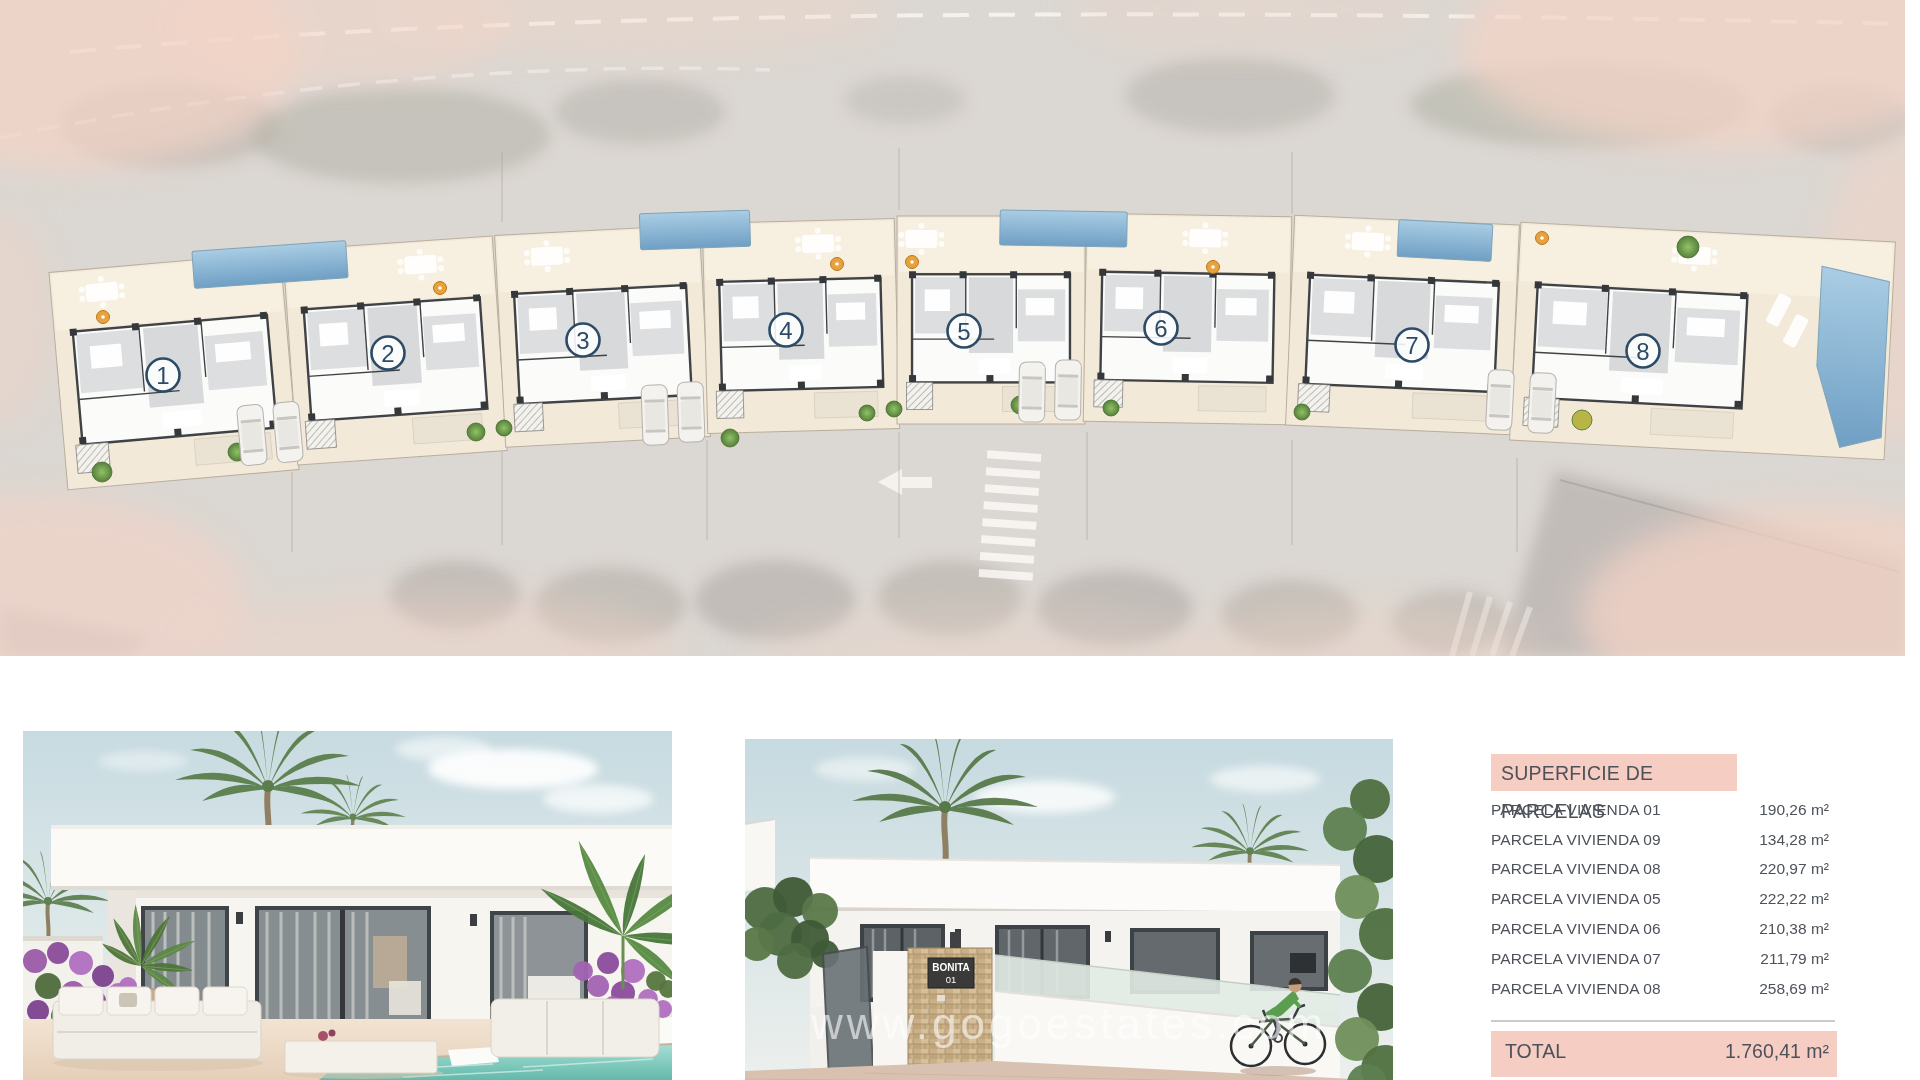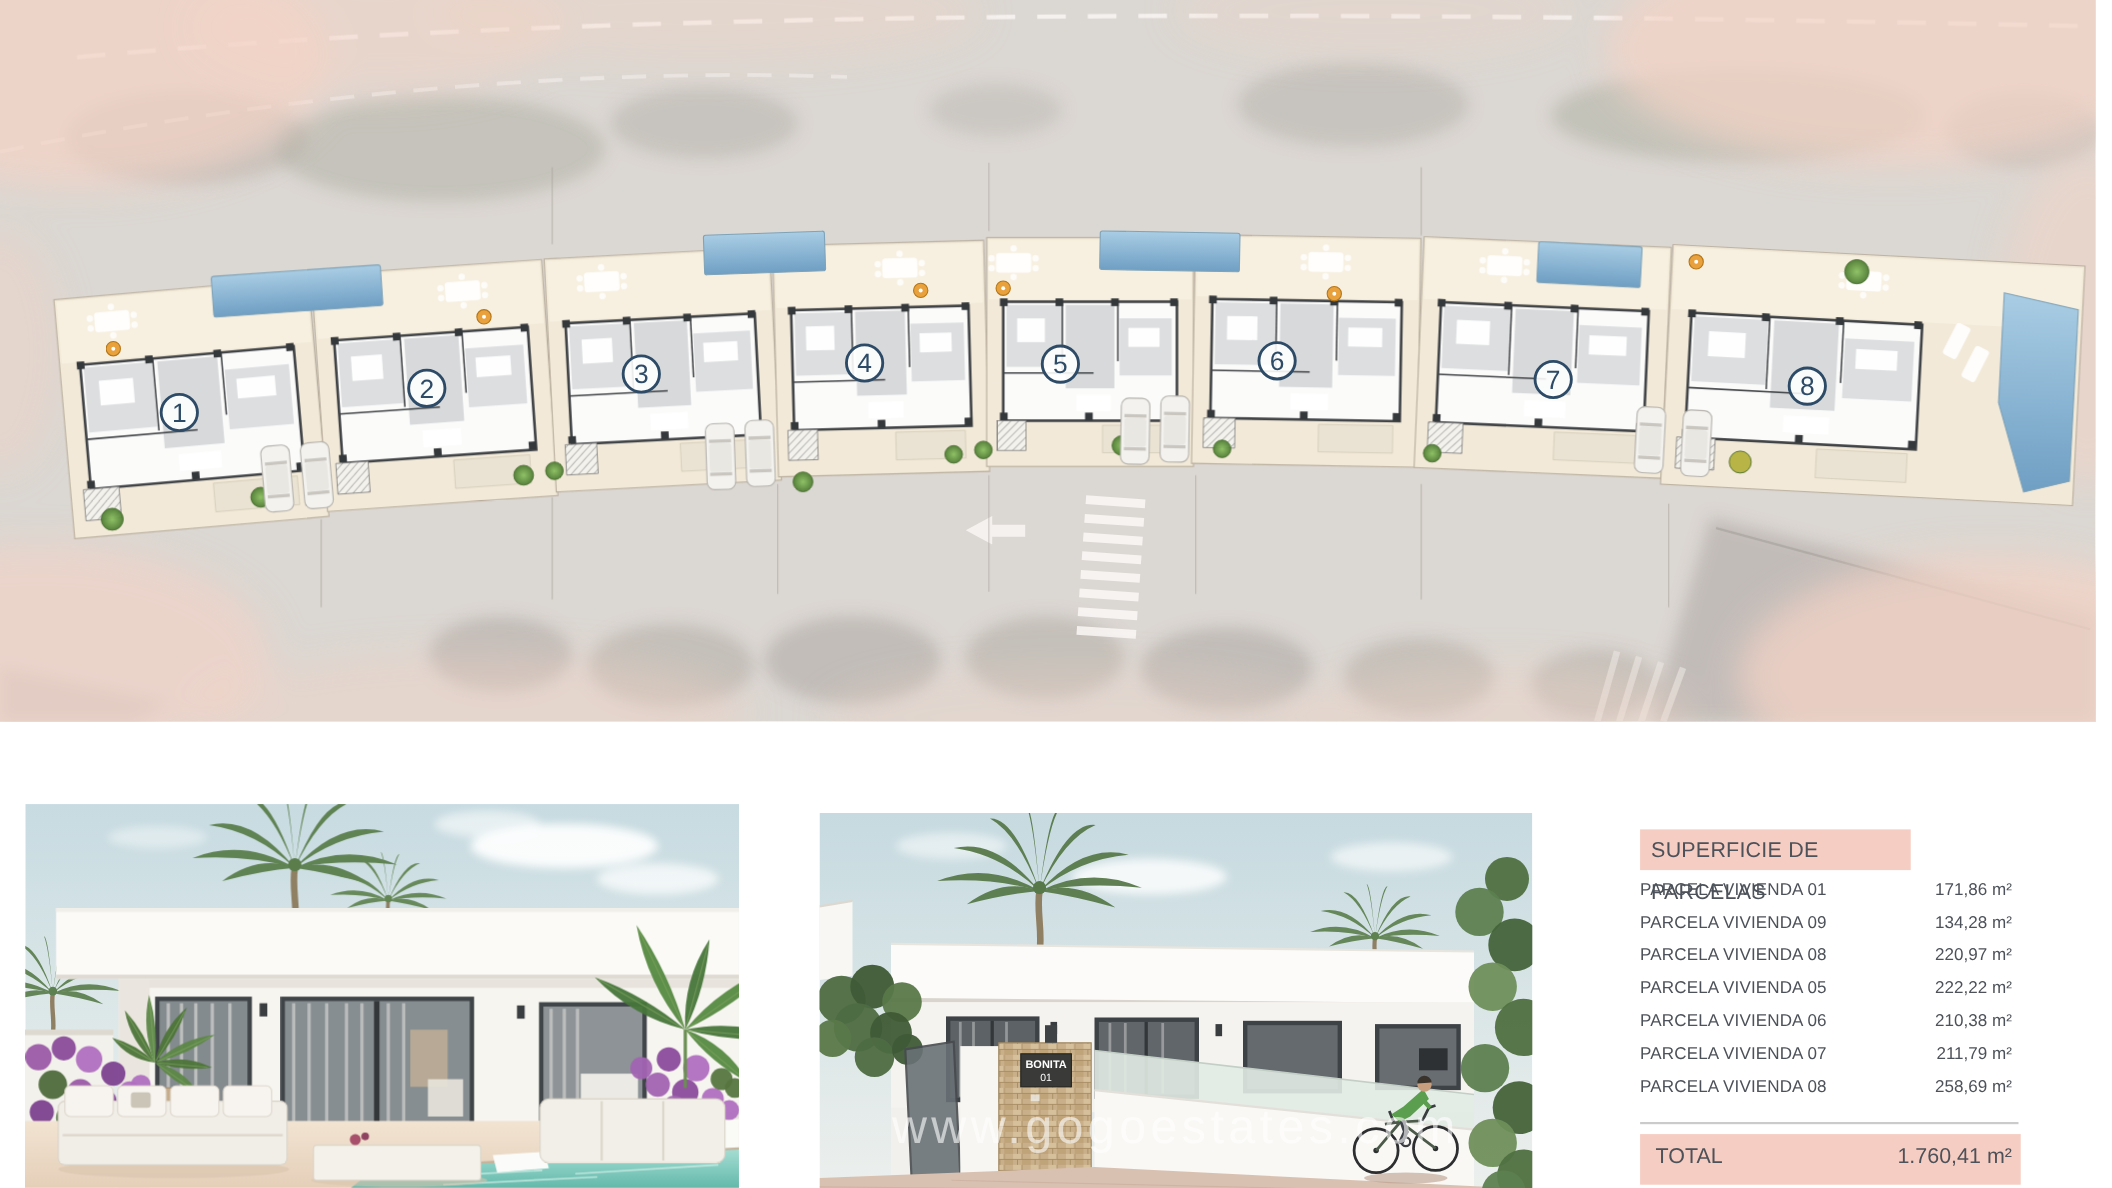--- a/index.html
+++ b/index.html
@@ -881,21 +881,21 @@
         </g>
       <text x="324" y="300" text-anchor="middle" font-size="44" letter-spacing="4" fill="rgba(255,255,255,0.6)" font-family="Liberation Sans, sans-serif">www.gogoestates.com</text>
     </svg>
   </figure>
 
   <aside class="parcel-table">
     <div class="t-header">SUPERFICIE DE PARCELAS</div>
     <div class="t-rows" id="rows">
         <div class="t-row">
           <span class="lbl">PARCELA VIVIENDA 01</span>
-          <span class="val">171,86 m²</span>
+          <span class="val">190,26 m²</span>
         </div>
         <div class="t-row">
           <span class="lbl">PARCELA VIVIENDA 09</span>
           <span class="val">134,28 m²</span>
         </div>
         <div class="t-row">
           <span class="lbl">PARCELA VIVIENDA 08</span>
           <span class="val">220,97 m²</span>
         </div>
         <div class="t-row">

